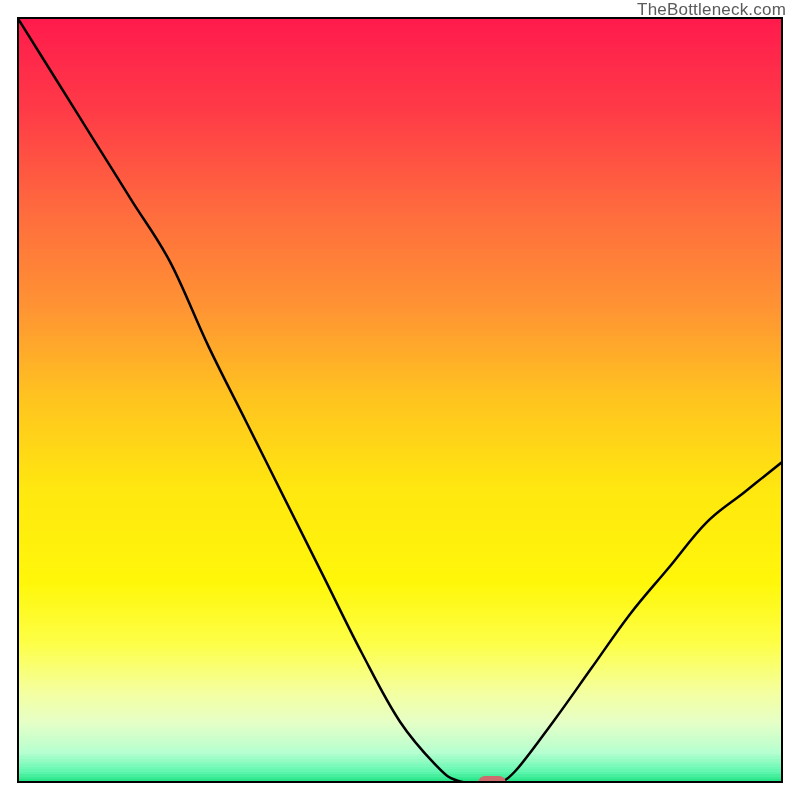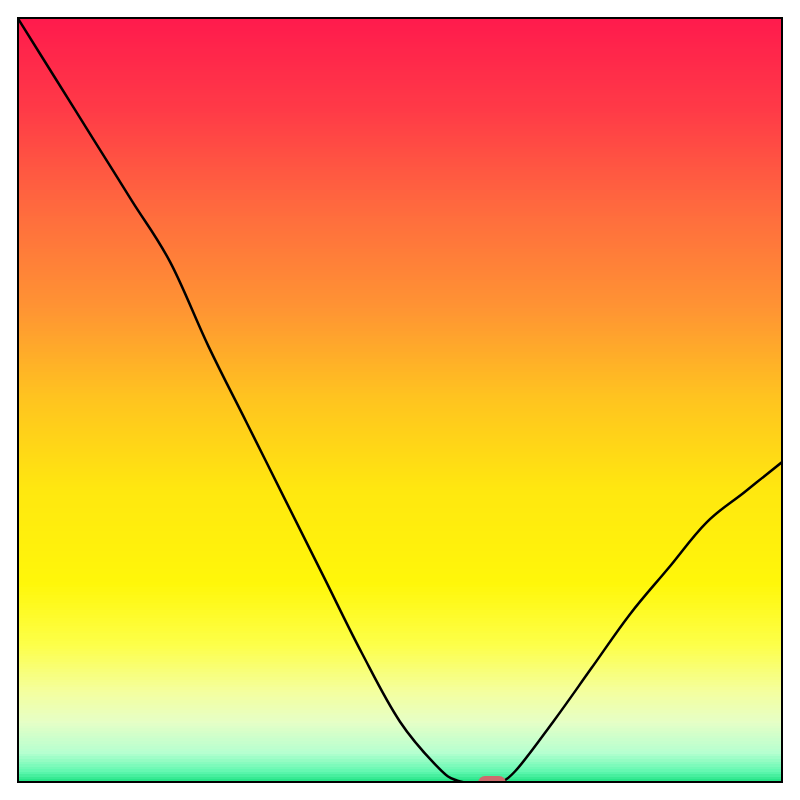--- a/index.html
+++ b/index.html
@@ -376,13 +376,14 @@
         <div class="grad-stripe" style="top: 765px; height: 4.55333px; background: rgb(24, 224, 126);"></div>
       </div>
     <svg class="curve-svg" viewBox="0 0 766 766" preserveAspectRatio="none">
       <path id="curvePath" fill="none" stroke-width="2.5" stroke-linejoin="round" stroke-linecap="round" d="M 0 0 C 6.894 11.030399999999995, 24.512000000000004 39.21919999999996, 38.300000000000004 61.27999999999997 C 52.08800000000001 83.34079999999999, 62.81200000000001 100.49920000000004, 76.60000000000001 122.56000000000006 C 90.388 144.62080000000006, 101.112 161.77920000000003, 114.89999999999999 183.84000000000003 C 128.688 205.90080000000003, 139.412 218.9228, 153.20000000000002 245.12 C 166.98800000000003 271.3172, 177.71200000000002 300.4252000000001, 191.5 329.38000000000005 C 205.28799999999998 358.33480000000003, 216.012 378.40400000000005, 229.79999999999998 405.98 C 243.58799999999997 433.556, 254.31199999999995 455.004, 268.09999999999997 482.58 C 281.888 510.15599999999995, 292.612 531.6039999999999, 306.40000000000003 559.18 C 320.18800000000005 586.756, 330.912 609.5827999999999, 344.7 635.78 C 358.488 661.9772, 369.212 684.038, 383 704.72 C 396.788 725.402, 410.959 740.06324, 421.3 750.68 C 431.641 761.29676, 433.556 760.9444, 440.45 763.702 C 447.344 766.4596, 452.70599999999996 765.58636, 459.59999999999997 766 C 466.49399999999997 766.41364, 471.856 768.0682, 478.75 766 C 485.644 763.9318, 487.559 765.5404, 497.90000000000003 754.51 C 508.24100000000004 743.4796, 522.4119999999999 723.3338, 536.1999999999999 704.72 C 549.9879999999999 686.1062000000001, 560.712 670.4032, 574.5 651.1 C 588.288 631.7968000000001, 599.0120000000001 615.4044, 612.8000000000001 597.48 C 626.5880000000001 579.5556, 637.312 568.0656, 651.1 551.52 C 664.888 534.9744, 675.612 519.348, 689.4 505.56 C 703.188 491.772, 713.9119999999999 485.9504, 727.6999999999999 474.92 C 741.4879999999999 463.88960000000003, 759.106 449.7952, 766 444.28000000000003" stroke="#000000"></path>
     </svg>
     <div class="marker" id="marker" style="left: 474.92px; top: 766px; background: rgb(206, 107, 109);"></div>
   </div>
 
   <div class="axis-frame"></div>
 
+  <div class="watermark">TheBottleneck.com</div>
 </div>
 
 </body></html>

